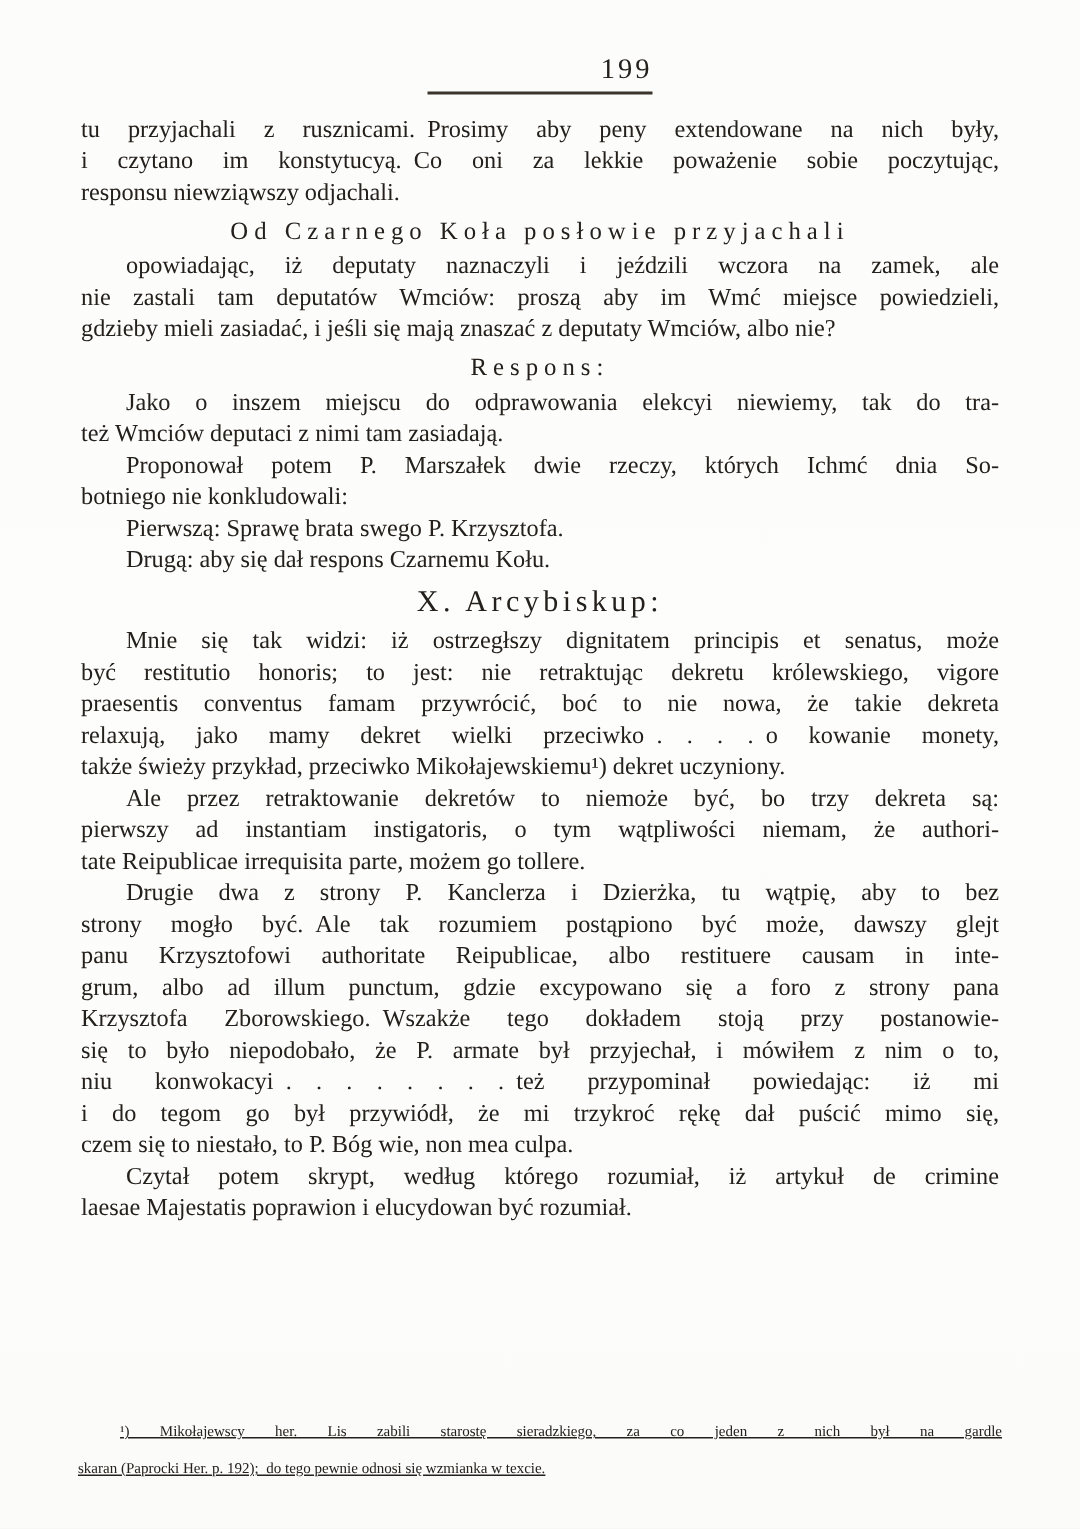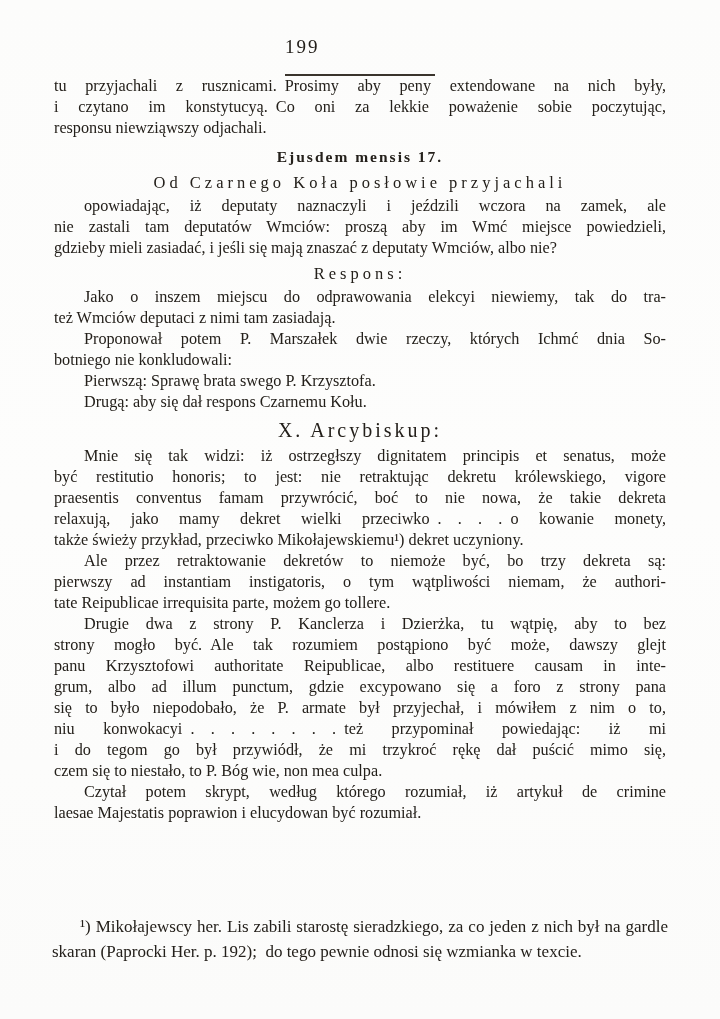--- a/index.html
+++ b/index.html
@@ -20,24 +20,24 @@
   .page-header {
     position: absolute;
     top: 36px;
     left: 0;
     width: 100%;
     text-align: center;
   }
   .page-number {
     display: inline-block;
     min-width: 150px;
-    text-align: left;
+    text-align: right;
     font-size: 19px;
     letter-spacing: 2px;
-    padding-bottom: 16px;
+    padding-bottom: 3px;
     border-bottom: 2px solid #3a342d;
   }
 
   .text-column {
     position: absolute;
     left: 54px;
     top: 76px;
     width: 612px;
   }
 
@@ -71,43 +71,43 @@
   .heading.large {
     font-size: 20px;
     line-height: 26px;
     letter-spacing: 3px;
     margin: 4px 0 3px;
   }
 
   .footnote {
     position: absolute;
     left: 52px;
-    top: 914px;
+    top: 942px;
     width: 616px;
-    font-size: 17px;
+    font-size: 10px;
     line-height: 25px;
+    text-decoration: underline;
   }
   .footnote .line:first-child { text-indent: 28px; }
 </style>
 </head>
 <body>
 
 <div class="page">
 
   <div class="page-header">
     <span class="page-number">199</span>
   </div>
 
   <div class="text-column">
       <div class="para">
         <div class="line">tu przyjachali z rusznicami. Prosimy aby peny extendowane na nich były,</div>
         <div class="line">i czytano im konstytucyą. Co oni za lekkie poważenie sobie poczytując,</div>
         <div class="line final">responsu niewziąwszy odjachali.</div>
       </div>
-      <div class="heading bold">Ejusdem mensis 17.</div>
       <div class="heading spaced">Od Czarnego Koła posłowie przyjachali</div>
       <div class="para indent">
         <div class="line">opowiadając, iż deputaty naznaczyli i jeździli wczora na zamek, ale</div>
         <div class="line">nie zastali tam deputatów Wmciów: proszą aby im Wmć miejsce powiedzieli,</div>
         <div class="line final">gdzieby mieli zasiadać, i jeśli się mają znaszać z deputaty Wmciów, albo nie?</div>
       </div>
       <div class="heading spaced">Respons:</div>
       <div class="para indent">
         <div class="line">Jako o inszem miejscu do odprawowania elekcyi niewiemy, tak do tra-</div>
         <div class="line final">też Wmciów deputaci z nimi tam zasiadają.</div>
@@ -133,20 +133,21 @@
       <div class="para indent">
         <div class="line">Ale przez retraktowanie dekretów to niemoże być, bo trzy dekreta są:</div>
         <div class="line">pierwszy ad instantiam instigatoris, o tym wątpliwości niemam, że authori-</div>
         <div class="line final">tate Reipublicae irrequisita parte, możem go tollere.</div>
       </div>
       <div class="para indent">
         <div class="line">Drugie dwa z strony P. Kanclerza i Dzierżka, tu wątpię, aby to bez</div>
         <div class="line">strony mogło być. Ale tak rozumiem postąpiono być może, dawszy glejt</div>
         <div class="line">panu Krzysztofowi authoritate Reipublicae, albo restituere causam in inte-</div>
         <div class="line">grum, albo ad illum punctum, gdzie excypowano się a foro z strony pana</div>
+        <div class="line">Krzysztofa Zborowskiego. Wszakże tego dokładem stoją przy postanowie-</div>
         <div class="line">się to było niepodobało, że P. armate był przyjechał, i mówiłem z nim o to,</div>
         <div class="line">niu konwokacyi . . . . . . . . też przypominał powiedając: iż mi</div>
         <div class="line">i do tegom go był przywiódł, że mi trzykroć rękę dał puścić mimo się,</div>
         <div class="line final">czem się to niestało, to P. Bóg wie, non mea culpa.</div>
       </div>
       <div class="para indent">
         <div class="line">Czytał potem skrypt, według którego rozumiał, iż artykuł de crimine</div>
         <div class="line final">laesae Majestatis poprawion i elucydowan być rozumiał.</div>
       </div>
     </div>

